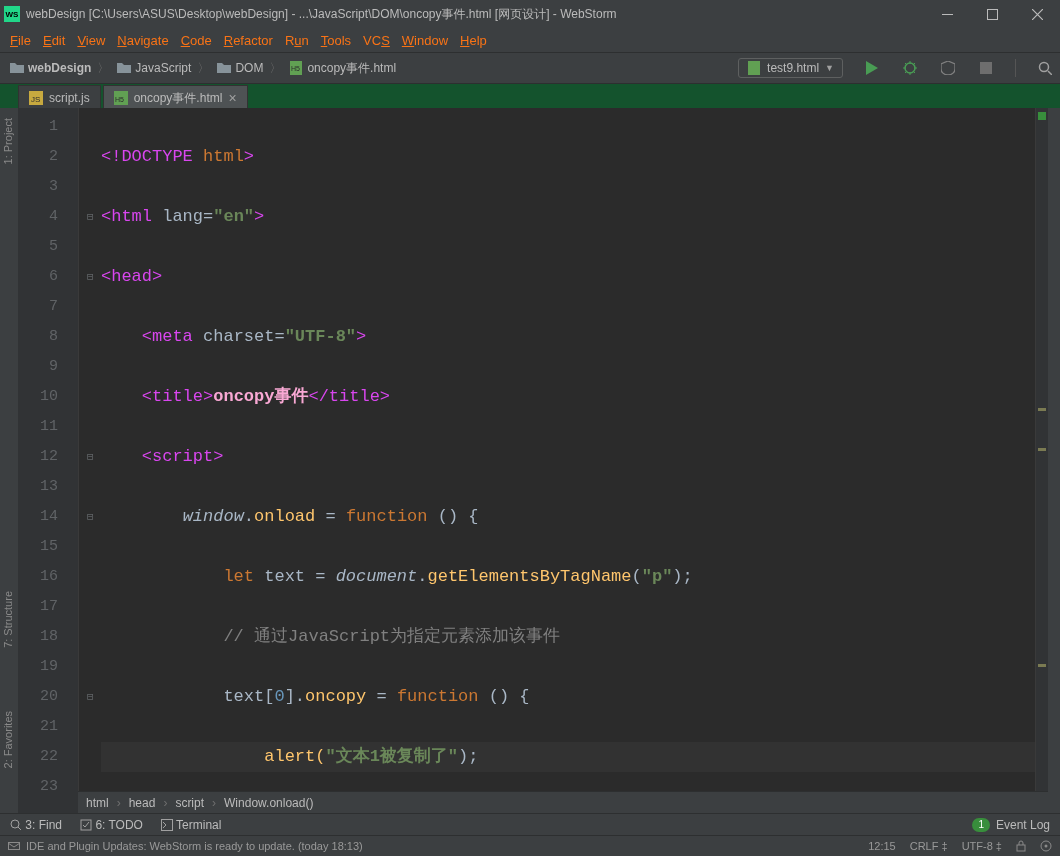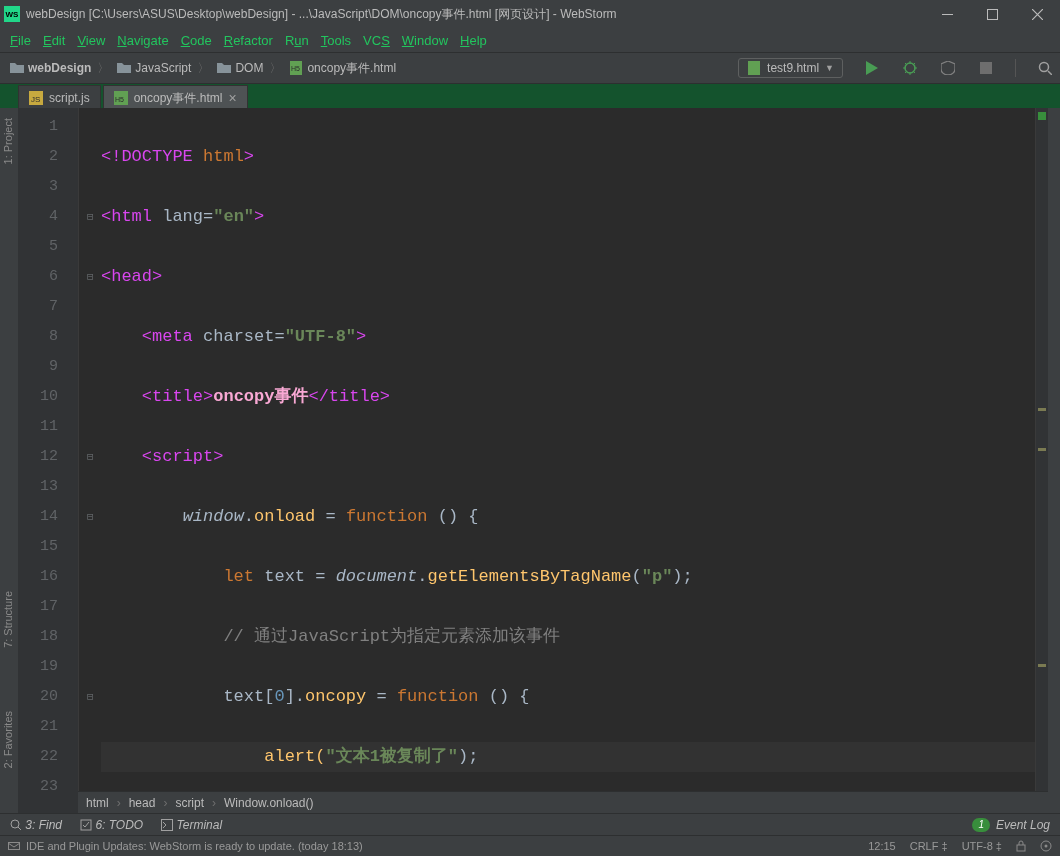--- a/index.html
+++ b/index.html
@@ -29,21 +29,21 @@
     --badge-green:#388e3c;
     --underline:#b0a36e;
   }
   html,body{margin:0;padding:0;height:100%;width:1060px;font-family:"Segoe UI",Arial,sans-serif;font-size:13px;color:var(--menu-text);background:var(--bg-dark);overflow:hidden;}
   
   .titlebar{height:28px;background:#3c3f41;display:flex;align-items:center;padding:0 4px;color:#bbbbbb;font-size:12px;position:relative;}
   .titlebar .ws-icon{width:16px;height:16px;background:#21d789;margin-right:6px;display:flex;align-items:center;justify-content:center;color:#000;font-size:8px;font-weight:bold;font-family:Arial;}
   .titlebar .winbtns{position:absolute;right:0;top:0;height:28px;display:flex;}
   .titlebar .winbtn{width:45px;height:28px;display:flex;align-items:center;justify-content:center;color:#bbbbbb;}
   
-  .menubar{height:24px;background:#3c3f41;display:flex;align-items:center;padding:0 4px;font-size:13px;color:#22c55e;}
+  .menubar{height:24px;background:#3c3f41;display:flex;align-items:center;padding:0 4px;font-size:13px;color:#f97316;}
   .menubar .menuitem{padding:2px 6px;}
   .menubar .menuitem u{text-decoration:underline;}
   
   .navrow{height:30px;background:#3c3f41;display:flex;align-items:center;padding:0 6px;border-top:1px solid #2d2f30;border-bottom:1px solid #2d2f30;}
   .bcitem{display:flex;align-items:center;gap:4px;padding:2px 4px;color:#bbbbbb;font-size:12px;}
   .bcitem .chev{color:#6e6e6e;margin-left:2px;}
   .bc-icon{width:14px;height:14px;display:inline-flex;align-items:center;justify-content:center;font-size:10px;}
   .navrow .right{margin-left:auto;display:flex;align-items:center;gap:20px;}
   .runcfg{border:1px solid #5e6060;border-radius:3px;padding:2px 8px;display:flex;align-items:center;gap:6px;background:#3c3f41;color:#bbbbbb;font-size:12px;}
   .tool-icon{width:18px;height:18px;display:flex;align-items:center;justify-content:center;}
@@ -77,21 +77,21 @@
   .caret{display:inline-block;width:1px;height:20px;background:#bbbbbb;vertical-align:middle;}
   .foldmk{position:absolute;left:-14px;color:#606366;font-size:11px;}
   .open-br::before{content:"⊟";}
   .end-br::before{content:"⊟";}
   .right-gutter{width:12px;background:#313335;border-left:1px solid #3a3a3a;position:relative;}
   .rg-mark{position:absolute;left:2px;width:8px;height:3px;}
   
   .crumb{position:absolute;left:78px;right:12px;bottom:42px;height:22px;background:#3c3f41;border-top:1px solid #2d2f30;display:flex;align-items:center;padding:0 8px;font-size:12px;color:#bbbbbb;gap:4px;}
   .crumb .csep{color:#6e6e6e;margin:0 4px;}
   
-  .bottombar{position:absolute;left:0;right:0;bottom:20px;height:22px;background:#3c3f41;display:flex;align-items:center;padding:0 10px;font-size:12px;color:#bbbbbb;border-top:1px solid #2d2f30;gap:18px;font-style:italic;}
+  .bottombar{position:absolute;left:0;right:0;bottom:20px;height:22px;background:#3c3f41;display:flex;align-items:center;padding:0 10px;font-size:12px;color:#bbbbbb;border-top:1px solid #2d2f30;gap:18px;}
   .bottombar .right{margin-left:auto;display:flex;align-items:center;gap:6px;}
   .badge{background:#388e3c;color:#fff;border-radius:8px;padding:0 6px;font-size:10px;line-height:14px;height:14px;}
   
   .statusbar{position:absolute;left:0;right:0;bottom:0;height:20px;background:#3c3f41;display:flex;align-items:center;padding:0 8px;font-size:11px;color:#999999;border-top:1px solid #2d2f30;}
   .statusbar .right{margin-left:auto;display:flex;align-items:center;gap:14px;}
   svg{display:block;}
 </style>
 </head>
 <body>
 

